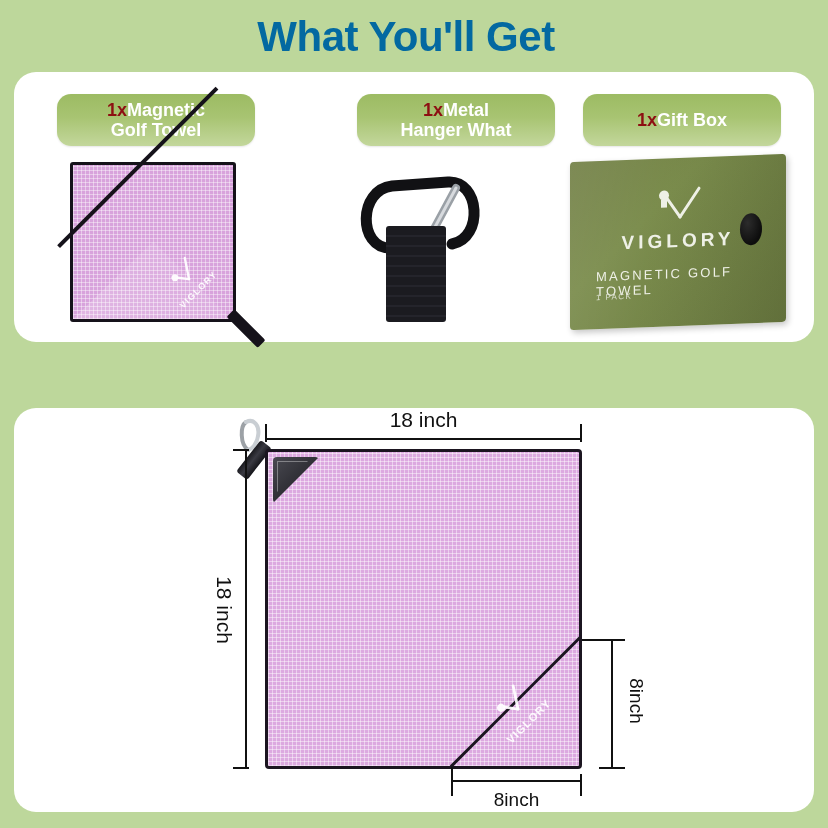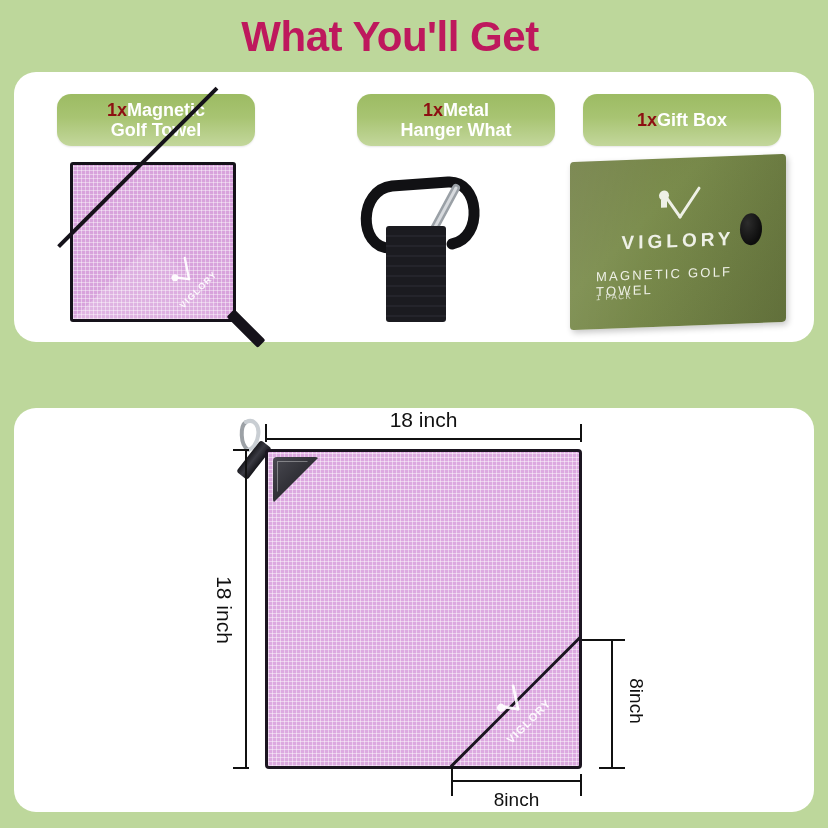--- a/index.html
+++ b/index.html
@@ -17,25 +17,25 @@
   .page {
     position: relative;
     width: 828px;
     height: 828px;
     background: #bdd79b;
   }
 
   
   .heading {
     position: absolute;
-    left: 0;
+    left: 16px;
     width: 780px;
     text-align: center;
     font-weight: bold;
-    color: #be185d;
+    color: #0369a1;
     letter-spacing: -0.5px;
     line-height: 1;
   }
   #heading-1 { top: 16px; font-size: 42px; }
   #heading-2 { top: 352px; font-size: 42px; }
 
   
   .panel {
     position: absolute;
     background: #ffffff;

